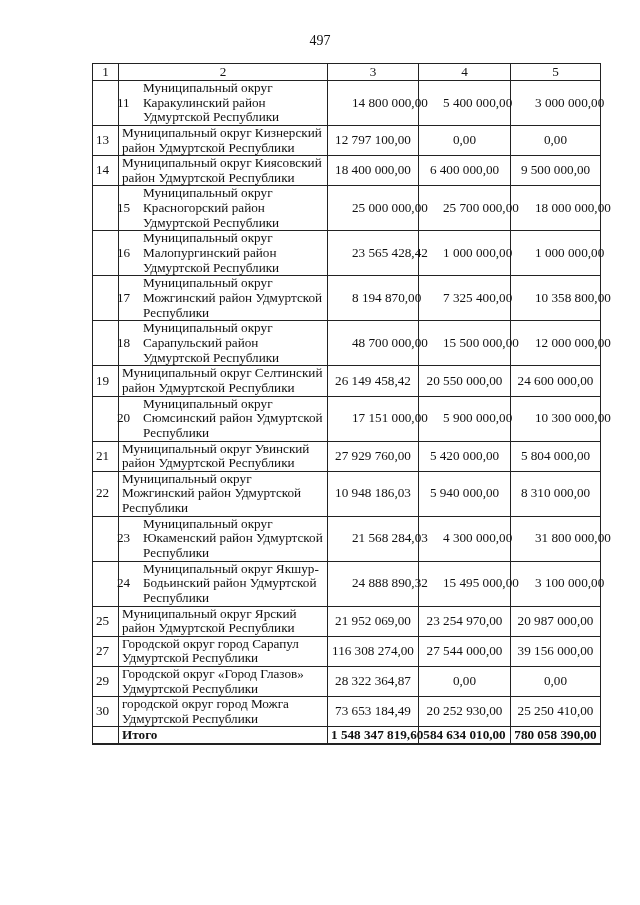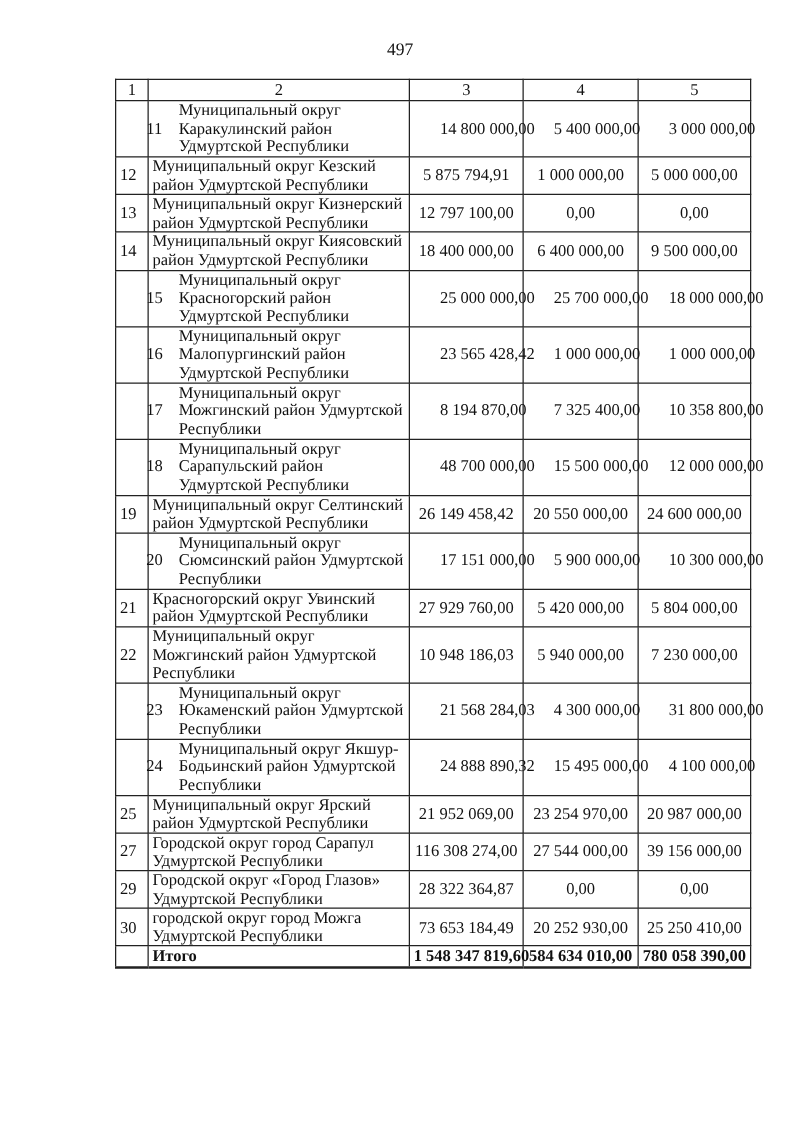--- a/index.html
+++ b/index.html
@@ -45,27 +45,20 @@
       <th>5</th>
     </tr>
   </thead>
   <tbody id="rows">
       <tr class="r3">
         <td class="num">11</td>
         <td class="name">Муниципальный округ Каракулинский район Удмуртской Республики</td>
         <td class="val">14 800 000,00</td>
         <td class="val">5 400 000,00</td>
         <td class="val">3 000 000,00</td>
-      </tr>
-      <tr class="r2">
-        <td class="num">12</td>
-        <td class="name">Муниципальный округ Кезский район Удмуртской Республики</td>
-        <td class="val">5 875 794,91</td>
-        <td class="val">1 000 000,00</td>
-        <td class="val">5 000 000,00</td>
       </tr>
       <tr class="r2">
         <td class="num">13</td>
         <td class="name">Муниципальный округ Кизнерский район Удмуртской Республики</td>
         <td class="val">12 797 100,00</td>
         <td class="val">0,00</td>
         <td class="val">0,00</td>
       </tr>
       <tr class="r2">
         <td class="num">14</td>
@@ -111,45 +104,45 @@
       </tr>
       <tr class="r3">
         <td class="num">20</td>
         <td class="name">Муниципальный округ Сюмсинский район Удмуртской Республики</td>
         <td class="val">17 151 000,00</td>
         <td class="val">5 900 000,00</td>
         <td class="val">10 300 000,00</td>
       </tr>
       <tr class="r2">
         <td class="num">21</td>
-        <td class="name">Красногорский округ Увинский район Удмуртской Республики</td>
+        <td class="name">Муниципальный округ Увинский район Удмуртской Республики</td>
         <td class="val">27 929 760,00</td>
         <td class="val">5 420 000,00</td>
         <td class="val">5 804 000,00</td>
       </tr>
       <tr class="r2">
         <td class="num">22</td>
         <td class="name">Муниципальный округ Можгинский район Удмуртской Республики</td>
         <td class="val">10 948 186,03</td>
         <td class="val">5 940 000,00</td>
-        <td class="val">7 230 000,00</td>
+        <td class="val">8 310 000,00</td>
       </tr>
       <tr class="r3">
         <td class="num">23</td>
         <td class="name">Муниципальный округ Юкаменский район Удмуртской Республики</td>
         <td class="val">21 568 284,03</td>
         <td class="val">4 300 000,00</td>
         <td class="val">31 800 000,00</td>
       </tr>
       <tr class="r3">
         <td class="num">24</td>
         <td class="name">Муниципальный округ Якшур-Бодьинский район Удмуртской Республики</td>
         <td class="val">24 888 890,32</td>
         <td class="val">15 495 000,00</td>
-        <td class="val">4 100 000,00</td>
+        <td class="val">3 100 000,00</td>
       </tr>
       <tr class="r2">
         <td class="num">25</td>
         <td class="name">Муниципальный округ Ярский район Удмуртской Республики</td>
         <td class="val">21 952 069,00</td>
         <td class="val">23 254 970,00</td>
         <td class="val">20 987 000,00</td>
       </tr>
       <tr class="r2">
         <td class="num">27</td>

